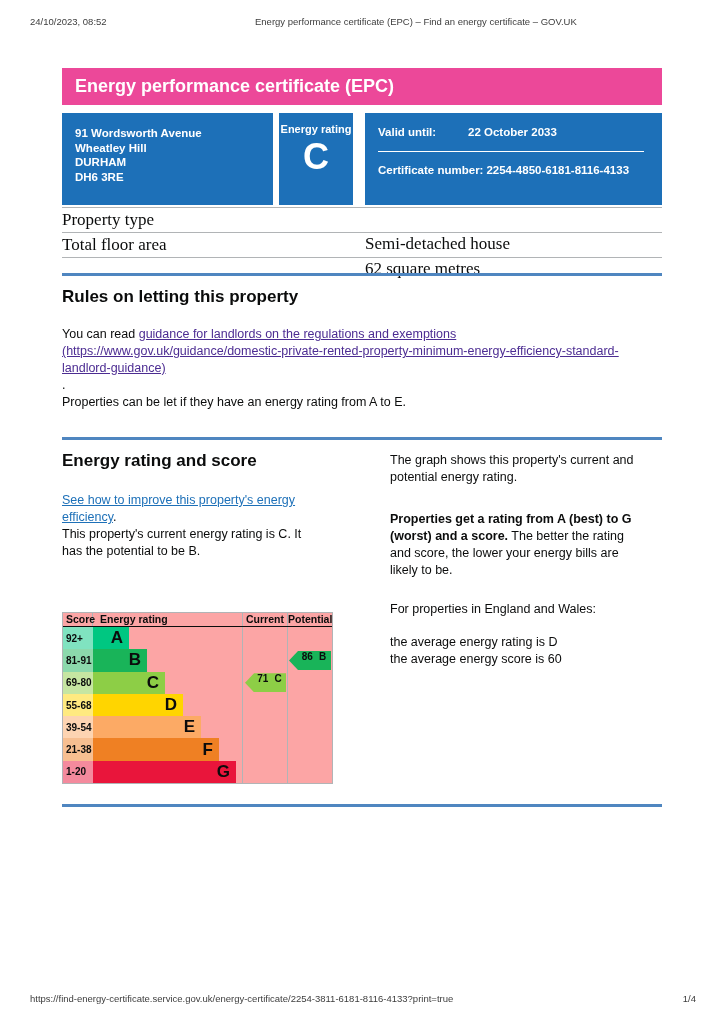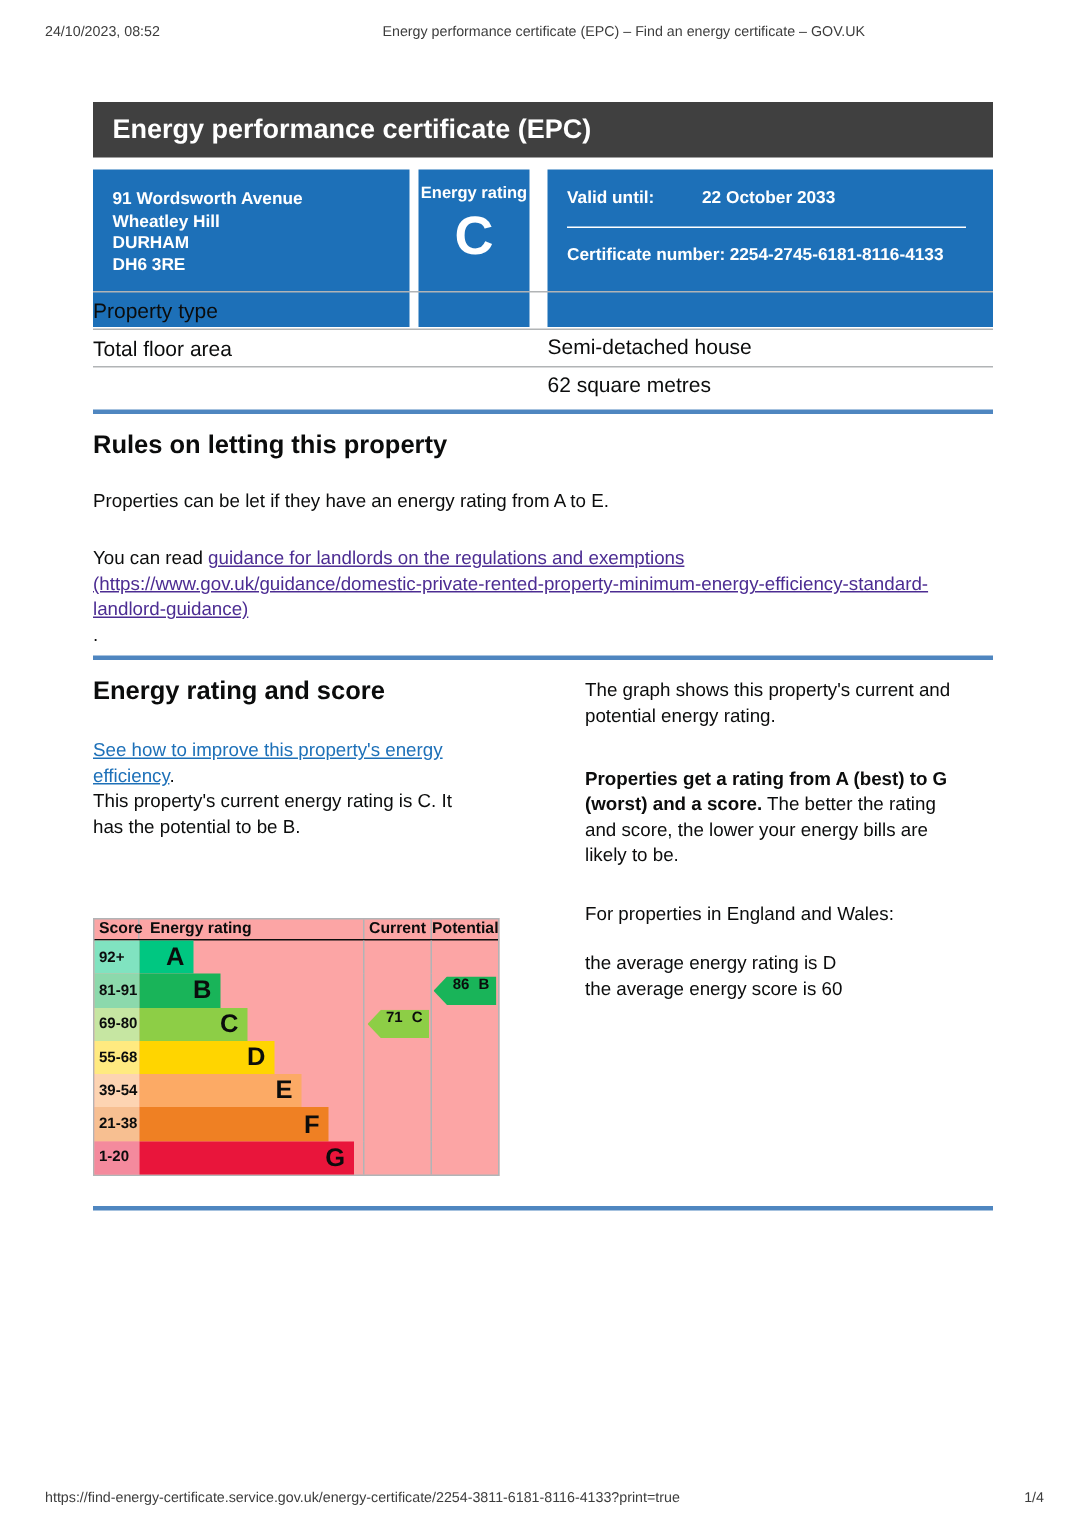--- a/index.html
+++ b/index.html
@@ -7,42 +7,42 @@
   body { font-family:"Liberation Sans","DejaVu Sans",sans-serif; color:#0b0c0c; position:relative; }
   .abs { position:absolute; }
 
   
   .print-date { left:30px; top:16px; font-size:9.5px; color:#3d3d3d; }
   .print-title { left:255px; top:16px; font-size:9.5px; color:#3d3d3d; }
   .footer-url { left:30px; top:993px; font-size:9.5px; color:#3d3d3d; }
   .footer-page { right:28px; top:993px; font-size:9.5px; color:#3d3d3d; }
 
   
-  .banner { left:62px; top:68px; width:600px; height:37px; background:#404040;
+  .banner { left:62px; top:68px; width:600px; height:37px; background:#ec4899;
             color:#fff; font-size:18px; font-weight:bold; display:flex; align-items:center; padding-left:13px; }
 
   
   .summary { left:62px; top:113px; width:600px; height:91px; display:flex; }
-  .panel { background:var(--govuk-blue,#1d70b8); color:#fff; height:105px; }
+  .panel { background:var(--govuk-blue,#1d70b8); color:#fff; height:92px; }
   .panel-address { width:211px; padding:13px 0 0 13px; font-size:11.5px; font-weight:bold; line-height:14.5px; }
   .gap1 { width:6px; } .gap2 { width:12px; }
   .panel-rating { width:74px; display:flex; flex-direction:column; align-items:center; padding-top:10px; }
   .panel-rating .lbl { font-size:11px; font-weight:bold; }
   .panel-rating .val { font-size:36px; font-weight:bold; line-height:44px; }
   .panel-validity { flex:1; padding:13px 18px 0 13px; font-size:11.5px; }
   .validity-row { display:flex; }
   .validity-row .lbl { font-weight:bold; width:90px; }
   .validity-row .val { font-weight:bold; }
   .panel-validity hr { border:none; border-top:1.5px solid #fff; margin:13px 0 12px 0; }
   .cert-row { font-size:11.5px; }
   .cert-row .lbl { font-weight:bold; margin-right:3px; }
   .cert-row .val { font-weight:bold; }
 
   
-  .ptable { left:62px; top:194px; width:600px; border-top:1px solid #b1b4b6; font-size:14px; }
+  .ptable { left:62px; top:207px; width:600px; border-top:1px solid #b1b4b6; font-size:17px;font-family:Liberation Serif, serif; }
   .prow { display:flex; border-bottom:1px solid #b1b4b6; padding:6px 0 6px 0; height:25px; align-items:center; }
   .prow .k { width:50%; }
   .prow .v { width:50%; padding-left:3px;margin-top:48px; }
 
   .divider { left:62px; width:600px; height:3px; background:#4f86c0; }
   .d1 { top:273px; } .d2 { top:437px; } .d3 { top:804px; }
 
   h2 { font-size:17px; font-weight:bold; color:#0b0c0c; }
   .body-txt { font-size:12.5px; line-height:17px; }
 
@@ -103,42 +103,42 @@
     <div class="val">C</div>
   </div>
   <div class="gap2"></div>
   <div class="panel panel-validity">
     <div class="validity-row">
       <span class="lbl">Valid until:</span>
       <span class="val">22 October 2033</span>
     </div>
     <hr>
     <div class="cert-row">
-      <span class="lbl">Certificate number:</span><span class="val">2254-2745-6181-8116-4133</span>
+      <span class="lbl">Certificate number:</span><span class="val">2254-4850-6181-8116-4133</span>
     </div>
   </div>
 </div>
 
 <div class="abs ptable">
   <div class="prow">
     <div class="k">Property type</div>
     <div class="v">Semi-detached house</div>
   </div>
   <div class="prow">
     <div class="k">Total floor area</div>
     <div class="v">62 square metres</div>
   </div>
 </div>
 
 <div class="abs divider d1" style="background: rgb(79, 134, 192);"></div>
 
 <div class="abs rules">
   <h2>Rules on letting this property</h2>
+  <p class="body-txt"><span>You can read </span><a class="visited" href="#"><span>guidance for landlords on the regulations and exemptions</span> <span class="url-part">(https://www.gov.uk/guidance/domestic-private-rented-property-minimum-energy-efficiency-standard-landlord-guidance)</span></a><span>.</span></p>
   <p class="body-txt p1">Properties can be let if they have an energy rating from A to E.</p>
-  <p class="body-txt"><span>You can read </span><a class="visited" href="#"><span>guidance for landlords on the regulations and exemptions</span> <span class="url-part">(https://www.gov.uk/guidance/domestic-private-rented-property-minimum-energy-efficiency-standard-landlord-guidance)</span></a><span>.</span></p>
 </div>
 
 <div class="abs divider d2" style="background: rgb(79, 134, 192);"></div>
 
 <div class="abs left-col">
   <h2>Energy rating and score</h2>
   <p class="body-txt"><a href="#">See how to improve this property's energy efficiency</a><span>.</span></p>
   <p class="body-txt p1">This property's current energy rating is C. It has the potential to be B.</p>
 </div>
 

